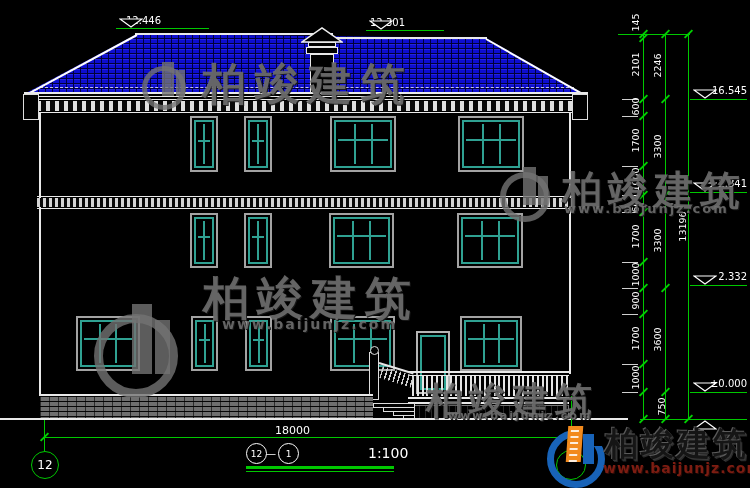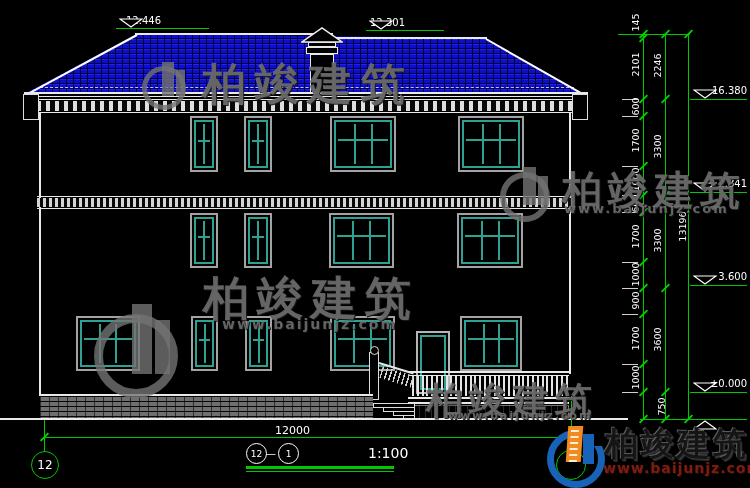--- a/index.html
+++ b/index.html
@@ -269,31 +269,31 @@
       <div class="dimtext rot" style="left: 641px; top: 401px; width: 40px; text-align: center; font-size: 9.5px;">750</div>
       <div class="dimtext rot" style="left: 637px; top: 60px; width: 40px; text-align: center; font-size: 9.5px;">2246</div>
       <div class="dimtext rot" style="left: 637px; top: 141px; width: 40px; text-align: center; font-size: 9.5px;">3300</div>
       <div class="dimtext rot" style="left: 637px; top: 235px; width: 40px; text-align: center; font-size: 9.5px;">3300</div>
       <div class="dimtext rot" style="left: 637px; top: 334px; width: 40px; text-align: center; font-size: 9.5px;">3600</div>
       <div class="dimtext rot" style="left: 660px; top: 221px; width: 44px; text-align: center; font-size: 9.5px;">13196</div>
       <div class="gline" style="left: 690px; top: 99px; width: 57px; height: 1px;"></div>
       <svg width="24" height="10" style="position: absolute; left: 693px; top: 89px;">
         <polygon points="1,1 23,1 12,9" fill="#000" stroke="#fff" stroke-width="1.2"></polygon>
       </svg>
-      <div class="etext" style="left: 667px; top: 85px; width: 80px; text-align: right;">16.380</div>
+      <div class="etext" style="left: 667px; top: 85px; width: 80px; text-align: right;">16.545</div>
       <div class="gline" style="left: 690px; top: 192px; width: 57px; height: 1px;"></div>
       <svg width="24" height="10" style="position: absolute; left: 693px; top: 182px;">
         <polygon points="1,1 23,1 12,9" fill="#000" stroke="#fff" stroke-width="1.2"></polygon>
       </svg>
       <div class="etext" style="left: 667px; top: 178px; width: 80px; text-align: right;">2.841</div>
       <div class="gline" style="left: 690px; top: 285px; width: 57px; height: 1px;"></div>
       <svg width="24" height="10" style="position: absolute; left: 693px; top: 275px;">
         <polygon points="1,1 23,1 12,9" fill="#000" stroke="#fff" stroke-width="1.2"></polygon>
       </svg>
-      <div class="etext" style="left: 667px; top: 271px; width: 80px; text-align: right;">3.600</div>
+      <div class="etext" style="left: 667px; top: 271px; width: 80px; text-align: right;">2.332</div>
       <div class="gline" style="left: 690px; top: 392px; width: 57px; height: 1px;"></div>
       <svg width="24" height="10" style="position: absolute; left: 693px; top: 382px;">
         <polygon points="1,1 23,1 12,9" fill="#000" stroke="#fff" stroke-width="1.2"></polygon>
       </svg>
       <div class="etext" style="left: 667px; top: 378px; width: 80px; text-align: right;">±0.000</div>
       <div class="gline" style="left: 690px; top: 419px; width: 0px; height: 1px;"></div>
       <svg width="24" height="10" style="position: absolute; left: 693px; top: 420px;">
         <polygon points="1,9 23,9 12,1" fill="#000" stroke="#fff" stroke-width="1.2"></polygon>
       </svg>
       <div class="gline" style="left: 116px; top: 28px; width: 93px; height: 1px;"></div>
@@ -308,21 +308,21 @@
       <svg width="24" height="10" style="position: absolute; left: 369px; top: 20px;">
         <polygon points="1,1 23,1 12,9" fill="#000" stroke="#fff" stroke-width="1.2"></polygon>
       </svg>
     </div>
 
   <div class="gline" style="left:44px;top:420px;width:1px;height:31px;"></div>
   <div class="gline" style="left:571px;top:396px;width:1px;height:54px;"></div>
   <div class="gline" style="left:44px;top:437px;width:528px;height:1px;"></div>
   <div class="tick" style="left:39px;top:436px;"></div>
   <div class="tick" style="left:566px;top:436px;"></div>
-  <div class="dimtext" style="left:275px;top:424px;font-size:11px;">12000</div>
+  <div class="dimtext" style="left:275px;top:424px;font-size:11px;">18000</div>
   <div class="gcirc" style="left:31px;top:451px;width:28px;height:28px;font-size:12px;">
       <span>12</span>
     </div>
   <div class="gcirc" style="left:556px;top:450px;width:30px;height:30px;"></div>
 
   <div class="circ" style="left:246px;top:443px;width:21px;height:21px;font-size:9px;">
       <span>12</span>
     </div>
   <div class="dimtext" style="left:266px;top:448px;color:#fff;">—</div>
   <div class="circ" style="left:278px;top:443px;width:21px;height:21px;font-size:9px;">

